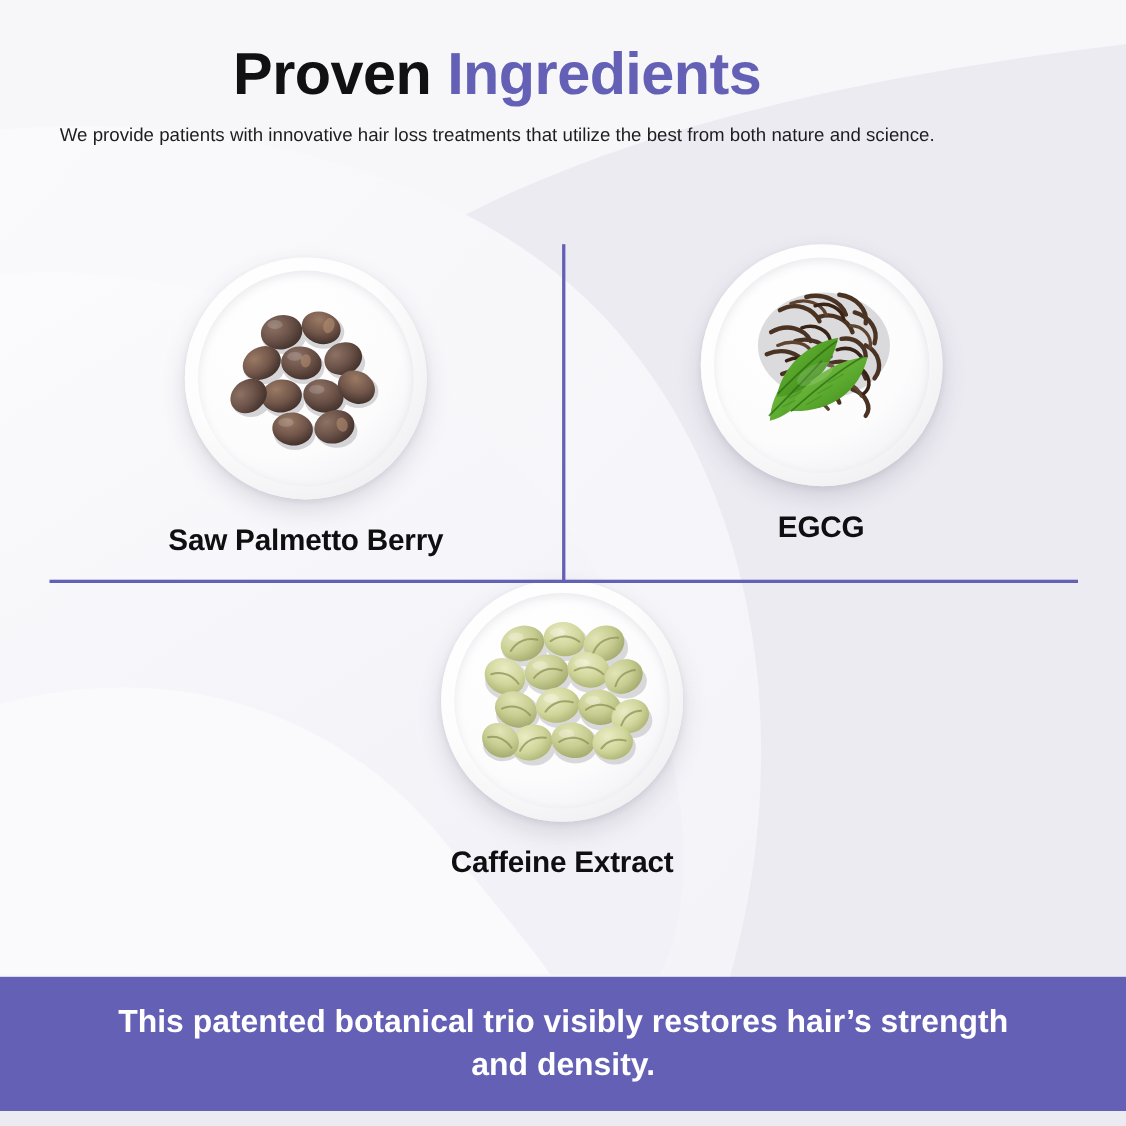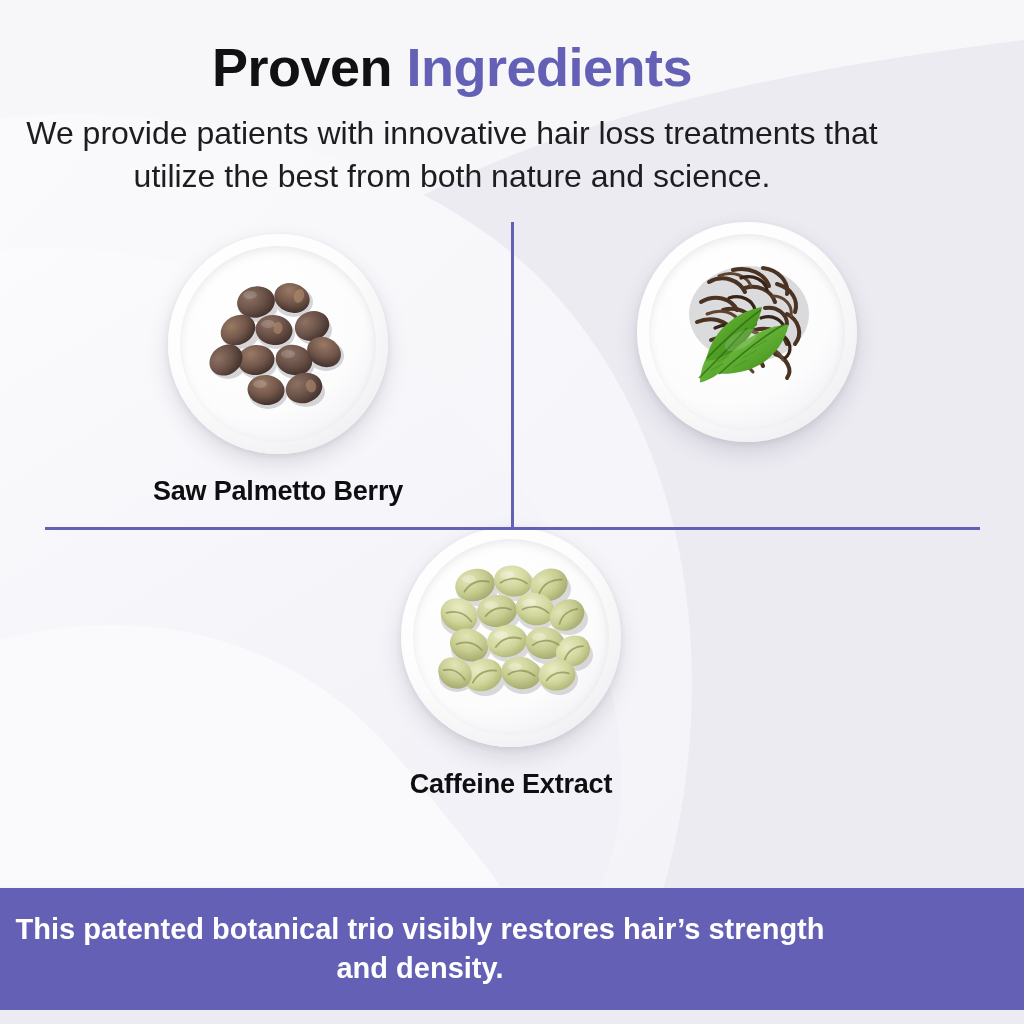--- a/index.html
+++ b/index.html
@@ -57,21 +57,21 @@
     letter-spacing: -0.5px;
     color: #111114;
     font-family: "Liberation Sans", sans-serif;
   }
   .title .accent {
     color: #6460B5;
   }
   .subtitle {
     margin: 16px auto 0;
     width: 890px;
-    font-size: 32px;
+    font-size: 17px;
     line-height: 1.34;
     font-weight: 400;
     color: #1d1d20;
     font-family: "Liberation Sans", sans-serif;
   }
 
   
   .divider-h {
     position: absolute;
     left: 45px;
@@ -174,21 +174,21 @@
   
   .banner {
     position: absolute;
     left: 0;
     top: 888px;
     width: 1024px;
     height: 122px;
     background: #6460B5;
     display: flex;
     align-items: center;
-    justify-content: flex-start;
+    justify-content: center;
     z-index: 5;
   }
   .banner-text {
     width: 840px;
     text-align: center;
     color: #ffffff;
     font-size: 29px;
     line-height: 1.36;
     font-weight: 700;
     font-family: "Liberation Sans", sans-serif;
@@ -365,20 +365,21 @@
                 <path d="M116,126 L130,118"></path>
               </g>
             </g>
             <g fill="#ffffff" opacity="0.13">
               <ellipse cx="104" cy="118" rx="18" ry="8" transform="rotate(-28 104 118)"></ellipse>
             </g>
           </svg>
         </div>
       </div>
     </div>
+    <div class="ing-label">EGCG</div>
   </div>
 
   <div class="cell cell-caff">
     <div class="dish-wrap">
       <div class="dish">
         <div class="contents">
           <svg viewBox="0 0 220 220" xmlns="http://www.w3.org/2000/svg" aria-hidden="true">
             <defs>
               <radialGradient id="beanG" cx="36%" cy="28%" r="78%">
                 <stop offset="0%" stop-color="#e2e5b6"></stop>

